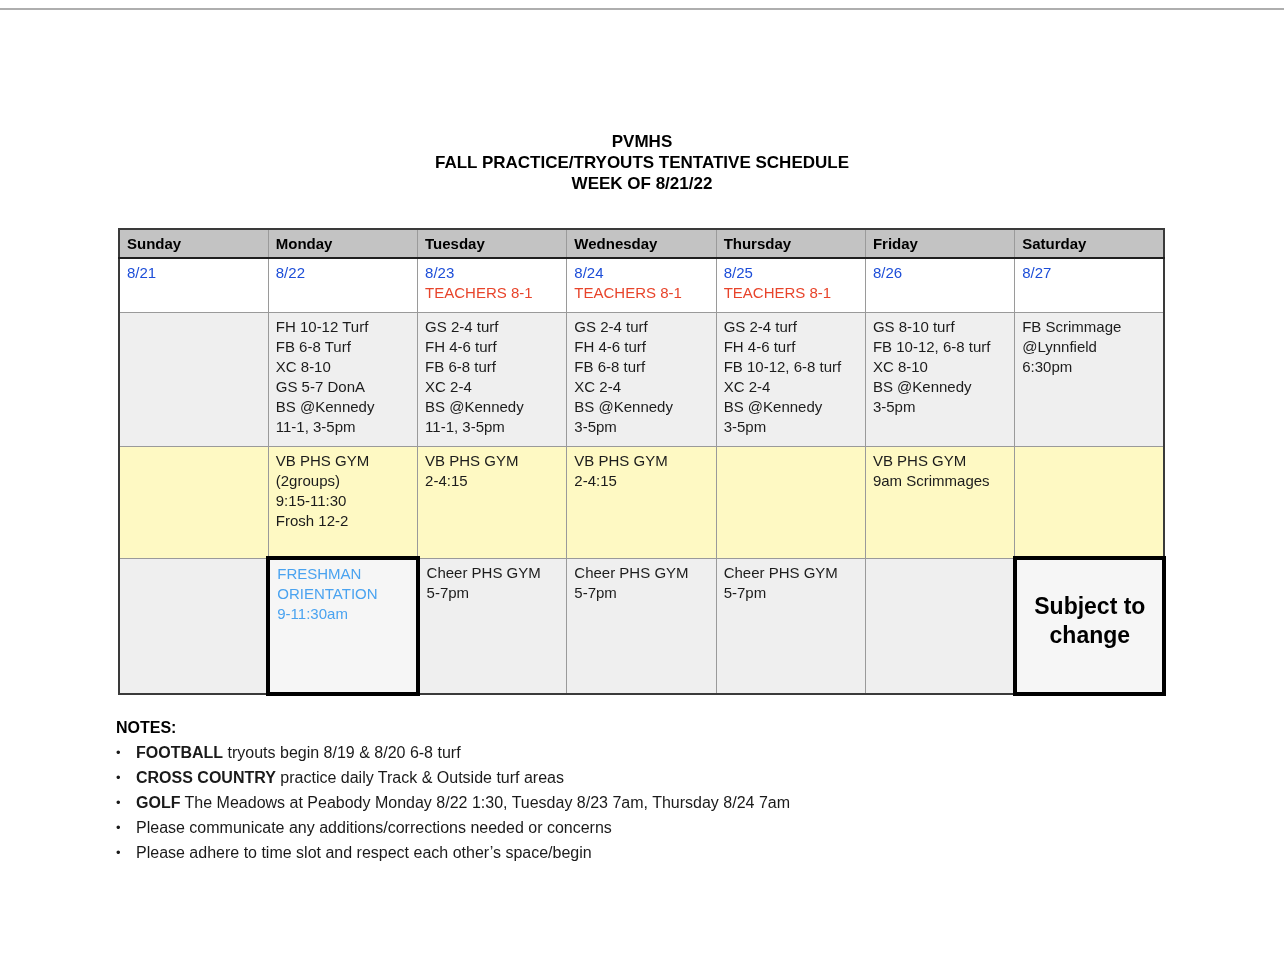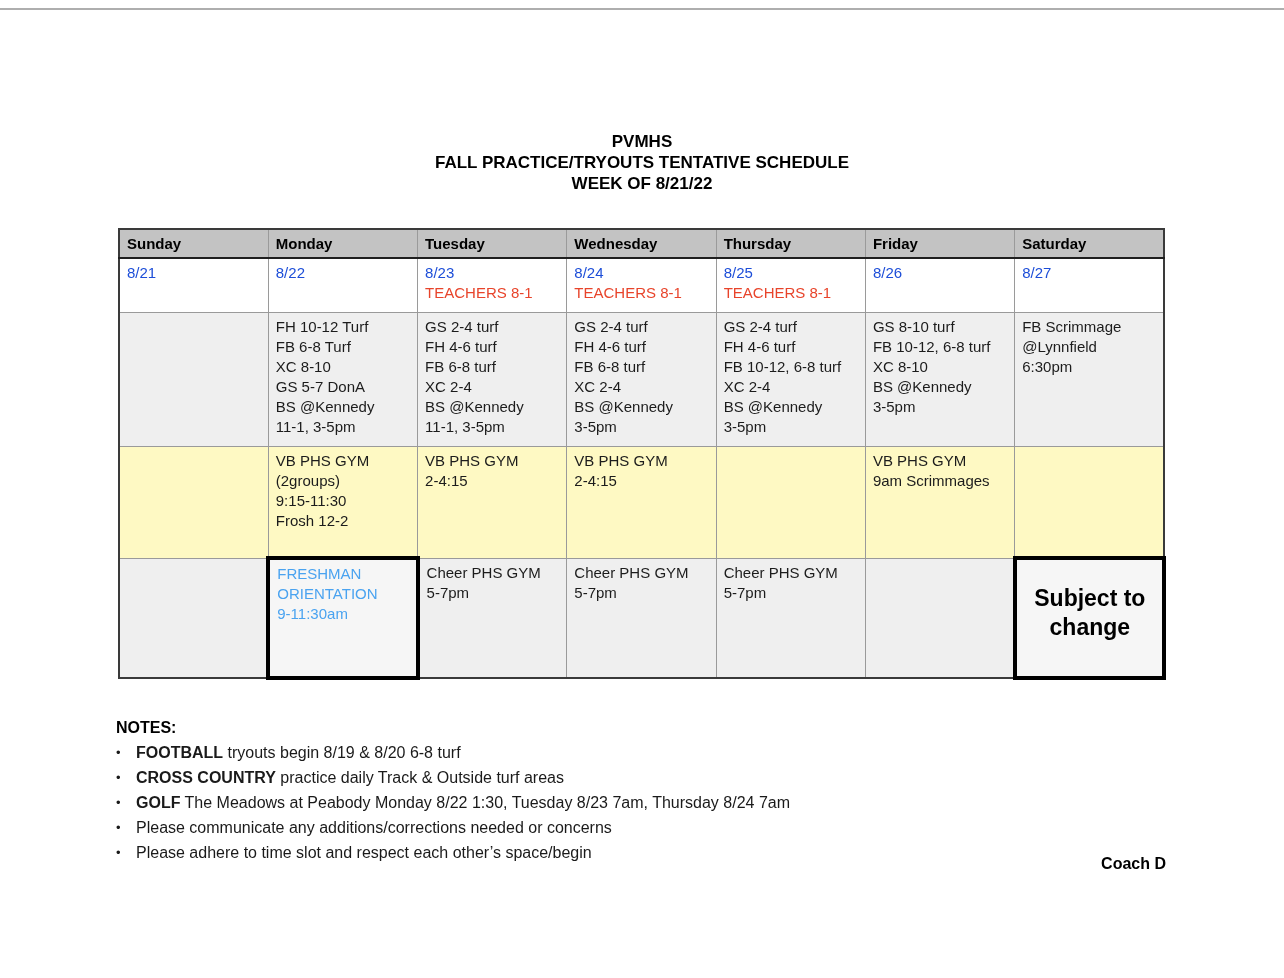--- a/index.html
+++ b/index.html
@@ -10,21 +10,21 @@
 
   .title-block { position:absolute; left:0; top:131px; width:1284px; text-align:center; font-weight:bold; font-size:17px; line-height:21px; color:#000; }
 
   table.sched { position:absolute; left:118px; top:228px; width:1048px; border-collapse:collapse; table-layout:fixed; font-size:15px; color:#1c1c1c; }
   table.sched { border:2px solid #3a3a3a; }
   .sched th, .sched td { border:1px solid #9a9a9a; vertical-align:top; padding:4px 6px 4px 7px; text-align:left; }
   .sched thead th { background:#c3c3c3; font-weight:bold; font-size:15px; color:#000; height:29px; border-bottom:2px solid #1f1f1f; vertical-align:middle; }
   .row-dates { height:54px; background:#ffffff; }
   .row-practice { height:134px; background:#efefef; }
   .row-vb { height:112px; background:#fef9c3; }
-  .row-evening { height:120px; background:#efefef; }
+  .row-evening { height:136px; background:#efefef; }
   .cell-lines { white-space:pre-line; line-height:20px; }
   .date-val { display:block; line-height:20px; color:#1d4ed8; }
   .teachers-note { display:block; line-height:20px; color:#e8442b; }
 
   td.boxed { border:4px solid #000; background:#f6f6f6; }
   td.orientation { color:#4aa3f0; }
   td.subject { vertical-align:middle; text-align:center; font-weight:bold; font-size:23px; line-height:29px; color:#000; padding-bottom:14px; }
 
   .notes { position:absolute; left:116px; top:716px; width:1048px; font-size:16px; color:#1a1a1a; }
   .notes-heading { font-weight:bold; font-size:16px; line-height:24px; color:#000; }
@@ -170,15 +170,14 @@
     <div class="note-item">
       <span class="note-bullet">•</span>
       <span><span class="note-bold"></span><span class="note-text">Please communicate any additions/corrections needed or concerns</span></span>
     </div>
     <div class="note-item">
       <span class="note-bullet">•</span>
       <span><span class="note-bold"></span><span class="note-text">Please adhere to time slot and respect each other’s space/begin</span></span>
     </div>
   </div>
 
-  <div class="signature">Coach D</div>
 
 </div>
 
 </body></html>

